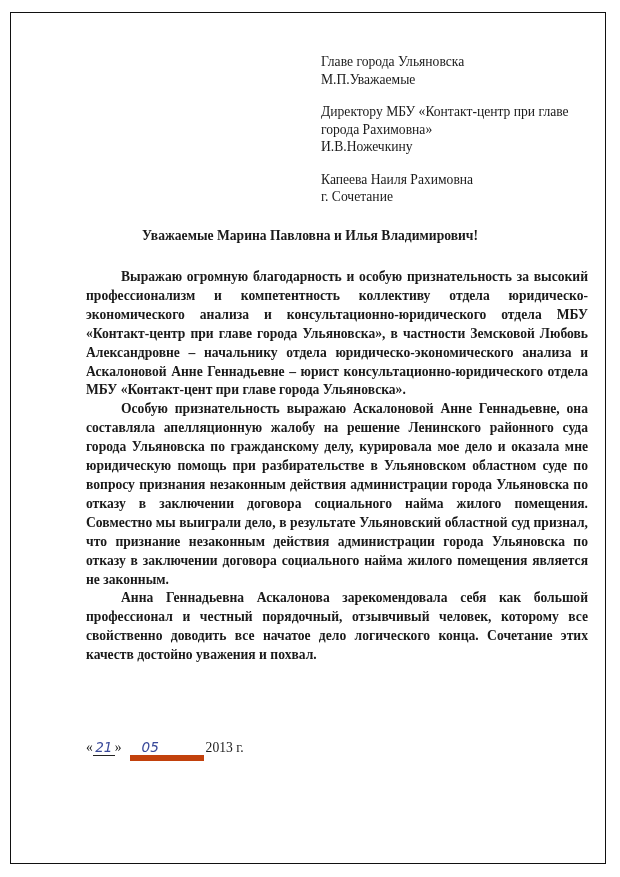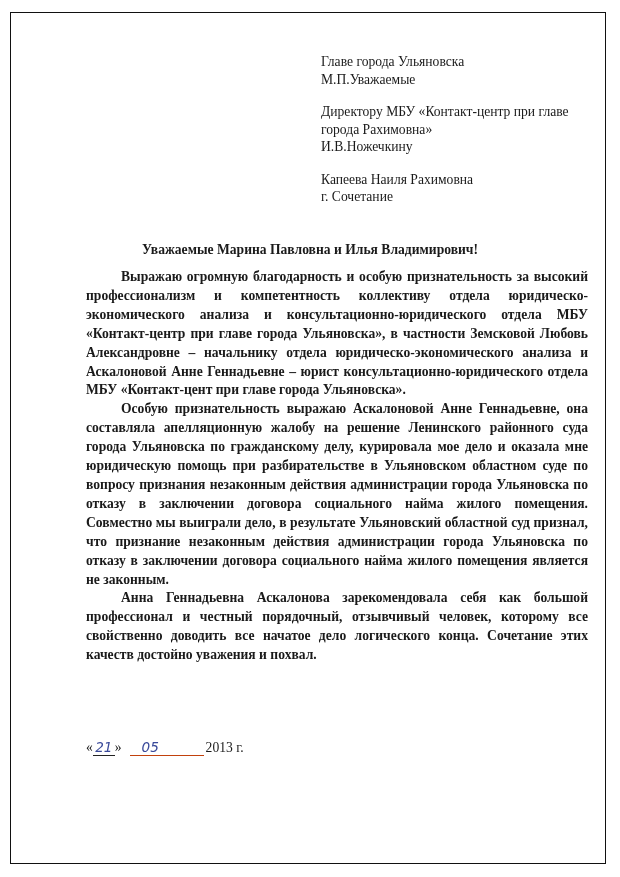--- a/index.html
+++ b/index.html
@@ -3,29 +3,29 @@
 <meta charset="utf-8">
 <style>
   html, body { margin:0; padding:0; background:#ffffff; }
   body { width:620px; height:877px; position:relative; overflow:hidden;
          font-family:"Liberation Serif","DejaVu Serif",serif; color:#1a1a1a; }
   .frame { position:absolute; left:10px; top:12px; width:596px; height:852px;
            border:1.5px solid #111; box-sizing:border-box; }
   .addressee { position:absolute; left:321px; top:37px; font-size:13.6px; line-height:17.5px;margin-top:16px; }
   .addressee .block { margin-bottom:15px; }
   .addressee .line { display:block; white-space:nowrap; }
-  .salutation { position:absolute; left:0; width:620px; top:242px; text-align:center;
+  .salutation { position:absolute; left:0; width:620px; top:228px; text-align:center;
                 font-weight:bold; font-size:13.6px; }
   .body-text { position:absolute; left:86px; width:502px; top:268px;
                font-size:13.6px; line-height:18.9px; text-align:justify;font-weight:bold; }
   .body-text p { margin:0; text-indent:35px; }
   .date { position:absolute; left:86px; top:719px; font-size:13.6px; }
   .date .hand { font-family:"DejaVu Sans",sans-serif; font-style:italic; color:#3a4a9a; }
   .date .day { display:inline-block; width:22px; text-align:center; border-bottom:1px solid #222;margin-top:20px; }
-  .date .month { display:inline-block; width:74px; text-align:left; padding-left:12px; box-sizing:border-box; border-bottom:1px solid #c2410c; margin:0 2px 0 8px; }
+  .date .month { display:inline-block; width:74px; text-align:left; padding-left:12px; box-sizing:border-box; border-bottom:6px solid #c2410c; margin:0 2px 0 8px; }
 </style>
 </head>
 <body>
 
 <div class="frame"></div>
 
 <div class="addressee">
   <div class="block">
     <span class="line">Главе города Ульяновска</span>
     <span class="line">М.П.Уважаемые</span>

